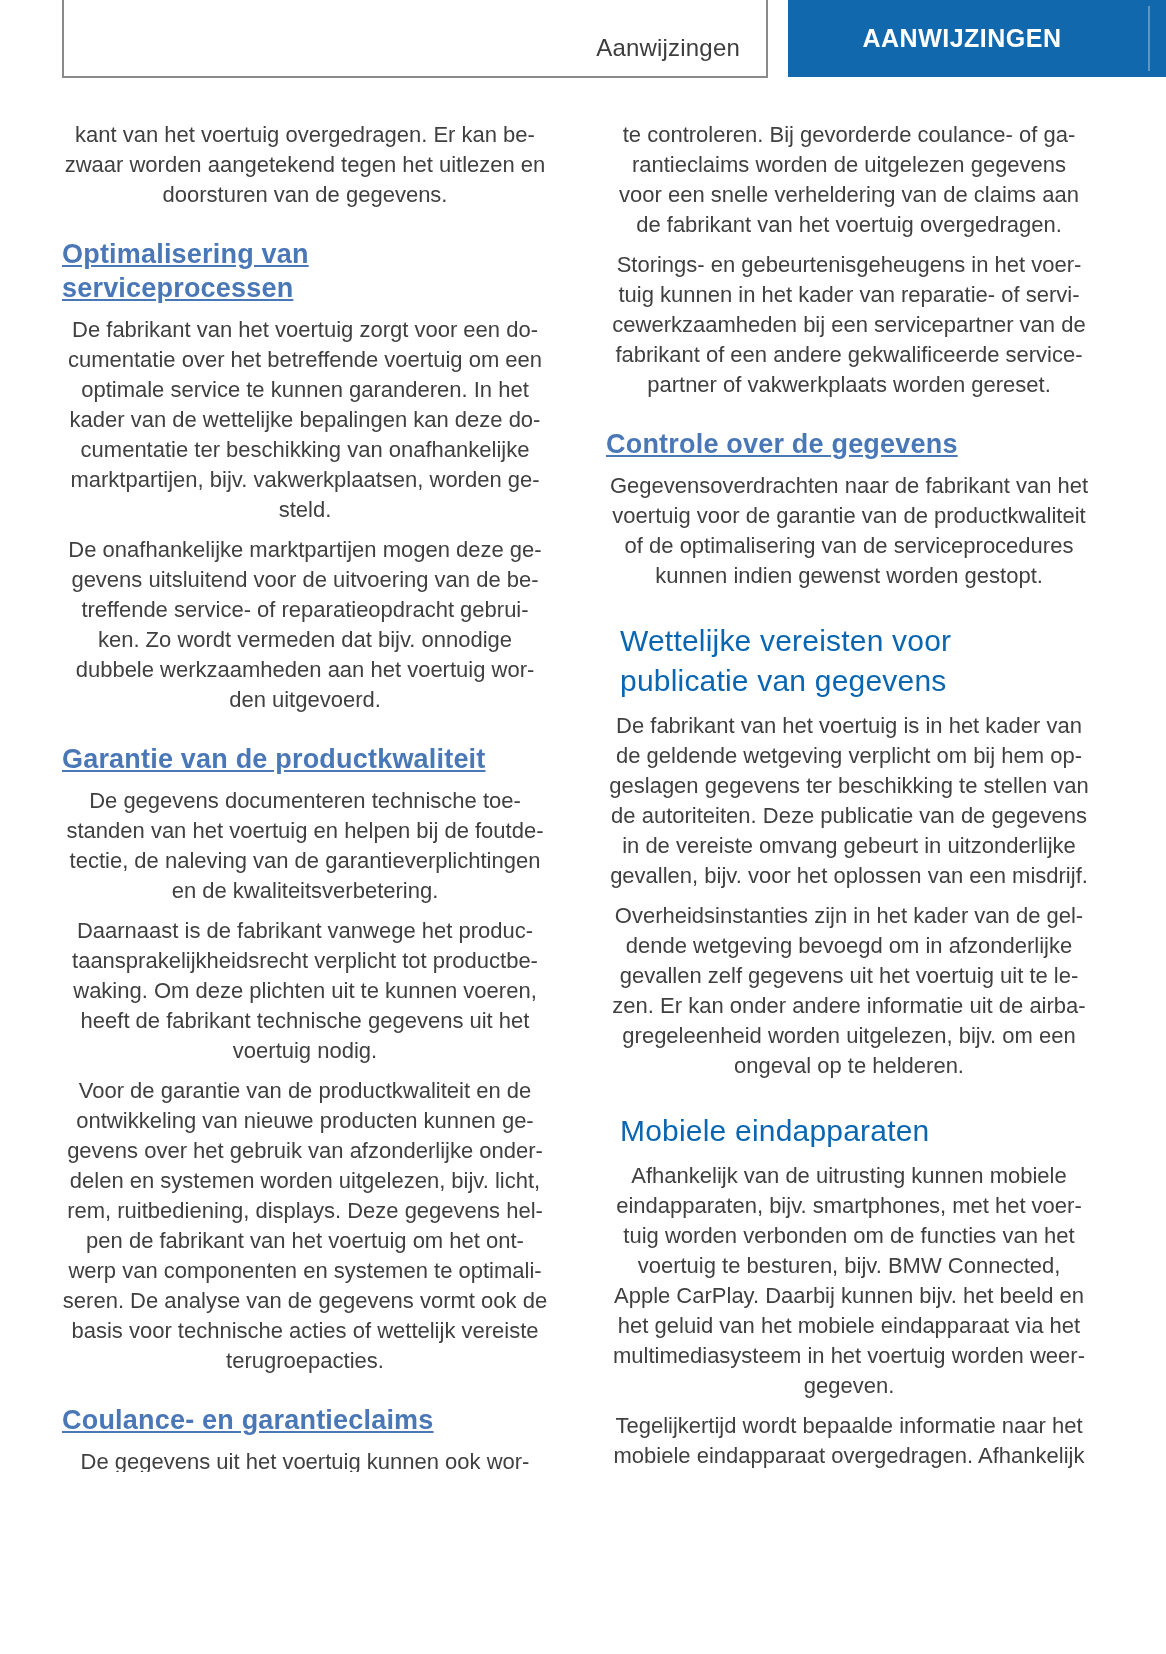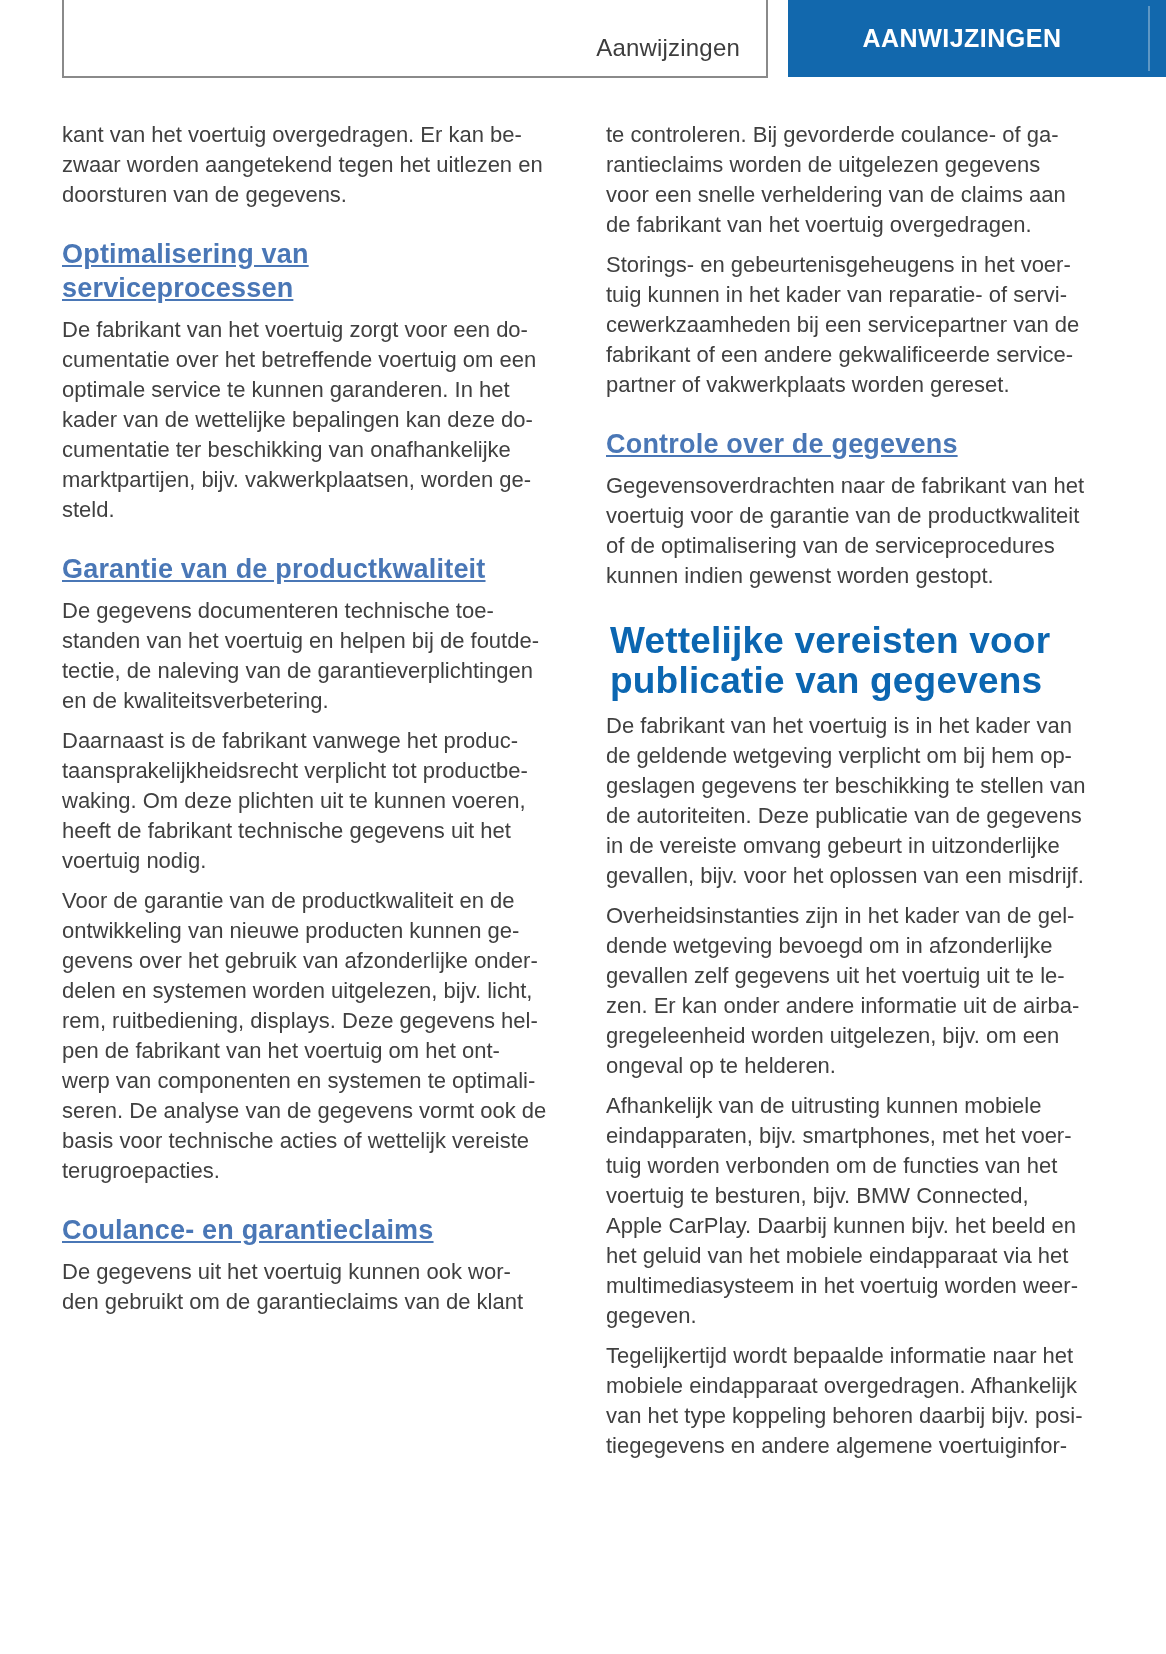--- a/index.html
+++ b/index.html
@@ -36,29 +36,29 @@
   }
   
   .column{
     position:absolute;top:120px;width:486px;
     color:#404040;
   }
   .column.left{left:62px;}
   .column.right{left:606px;}
   .para{
     font-size:22px;line-height:30px;white-space:pre;
-    margin:0 0 10px 0;color:#404040;
+    margin:0 0 10px 0;color:#404040;text-align:center;
   }
   .subheading{
     font-size:27px;line-height:34px;font-weight:bold;color:#4a77b6;
     white-space:pre;margin:27px 0 10px 0;letter-spacing:0.2px;text-decoration:underline;
   }
   .mainheading{
-    font-size:37px;line-height:40px;font-weight:bold;color:#0b66b1;
-    white-space:pre;margin:30px 0 10px 4px;letter-spacing:0.2px;
+    font-size:30px;line-height:40px;font-weight:normal;color:#0b66b1;
+    white-space:pre;margin:30px 0 10px 14px;letter-spacing:0.2px;
   }
   .block:first-child{margin-top:0;}
   
   .footer-rule{
     position:absolute;left:62px;top:1615px;width:978px;height:3px;
     background:#4b7fa6;
   }
   .page-number{
     position:absolute;right:70px;top:1648px;
     font-size:30px;font-weight:bold;color:#3d3d3d;
@@ -83,20 +83,26 @@
 doorsturen van de gegevens.</p>
     <h2 class="block subheading">Optimalisering van
 serviceprocessen</h2>
     <p class="block para">De fabrikant van het voertuig zorgt voor een do-
 cumentatie over het betreffende voertuig om een
 optimale service te kunnen garanderen. In het
 kader van de wettelijke bepalingen kan deze do-
 cumentatie ter beschikking van onafhankelijke
 marktpartijen, bijv. vakwerkplaatsen, worden ge-
 steld.</p>
+    <p class="block para">De onafhankelijke marktpartijen mogen deze ge-
+gevens uitsluitend voor de uitvoering van de be-
+treffende service- of reparatieopdracht gebrui-
+ken. Zo wordt vermeden dat bijv. onnodige
+dubbele werkzaamheden aan het voertuig wor-
+den uitgevoerd.</p>
     <h2 class="block subheading">Garantie van de productkwaliteit</h2>
     <p class="block para">De gegevens documenteren technische toe-
 standen van het voertuig en helpen bij de foutde-
 tectie, de naleving van de garantieverplichtingen
 en de kwaliteitsverbetering.</p>
     <p class="block para">Daarnaast is de fabrikant vanwege het produc-
 taansprakelijkheidsrecht verplicht tot productbe-
 waking. Om deze plichten uit te kunnen voeren,
 heeft de fabrikant technische gegevens uit het
 voertuig nodig.</p>
@@ -137,20 +143,21 @@
 geslagen gegevens ter beschikking te stellen van
 de autoriteiten. Deze publicatie van de gegevens
 in de vereiste omvang gebeurt in uitzonderlijke
 gevallen, bijv. voor het oplossen van een misdrijf.</p>
     <p class="block para">Overheidsinstanties zijn in het kader van de gel-
 dende wetgeving bevoegd om in afzonderlijke
 gevallen zelf gegevens uit het voertuig uit te le-
 zen. Er kan onder andere informatie uit de airba-
 gregeleenheid worden uitgelezen, bijv. om een
 ongeval op te helderen.</p>
+    <h1 class="block mainheading">Mobiele eindapparaten</h1>
     <p class="block para">Afhankelijk van de uitrusting kunnen mobiele
 eindapparaten, bijv. smartphones, met het voer-
 tuig worden verbonden om de functies van het
 voertuig te besturen, bijv. BMW Connected,
 Apple CarPlay. Daarbij kunnen bijv. het beeld en
 het geluid van het mobiele eindapparaat via het
 multimediasysteem in het voertuig worden weer-
 gegeven.</p>
     <p class="block para">Tegelijkertijd wordt bepaalde informatie naar het
 mobiele eindapparaat overgedragen. Afhankelijk

